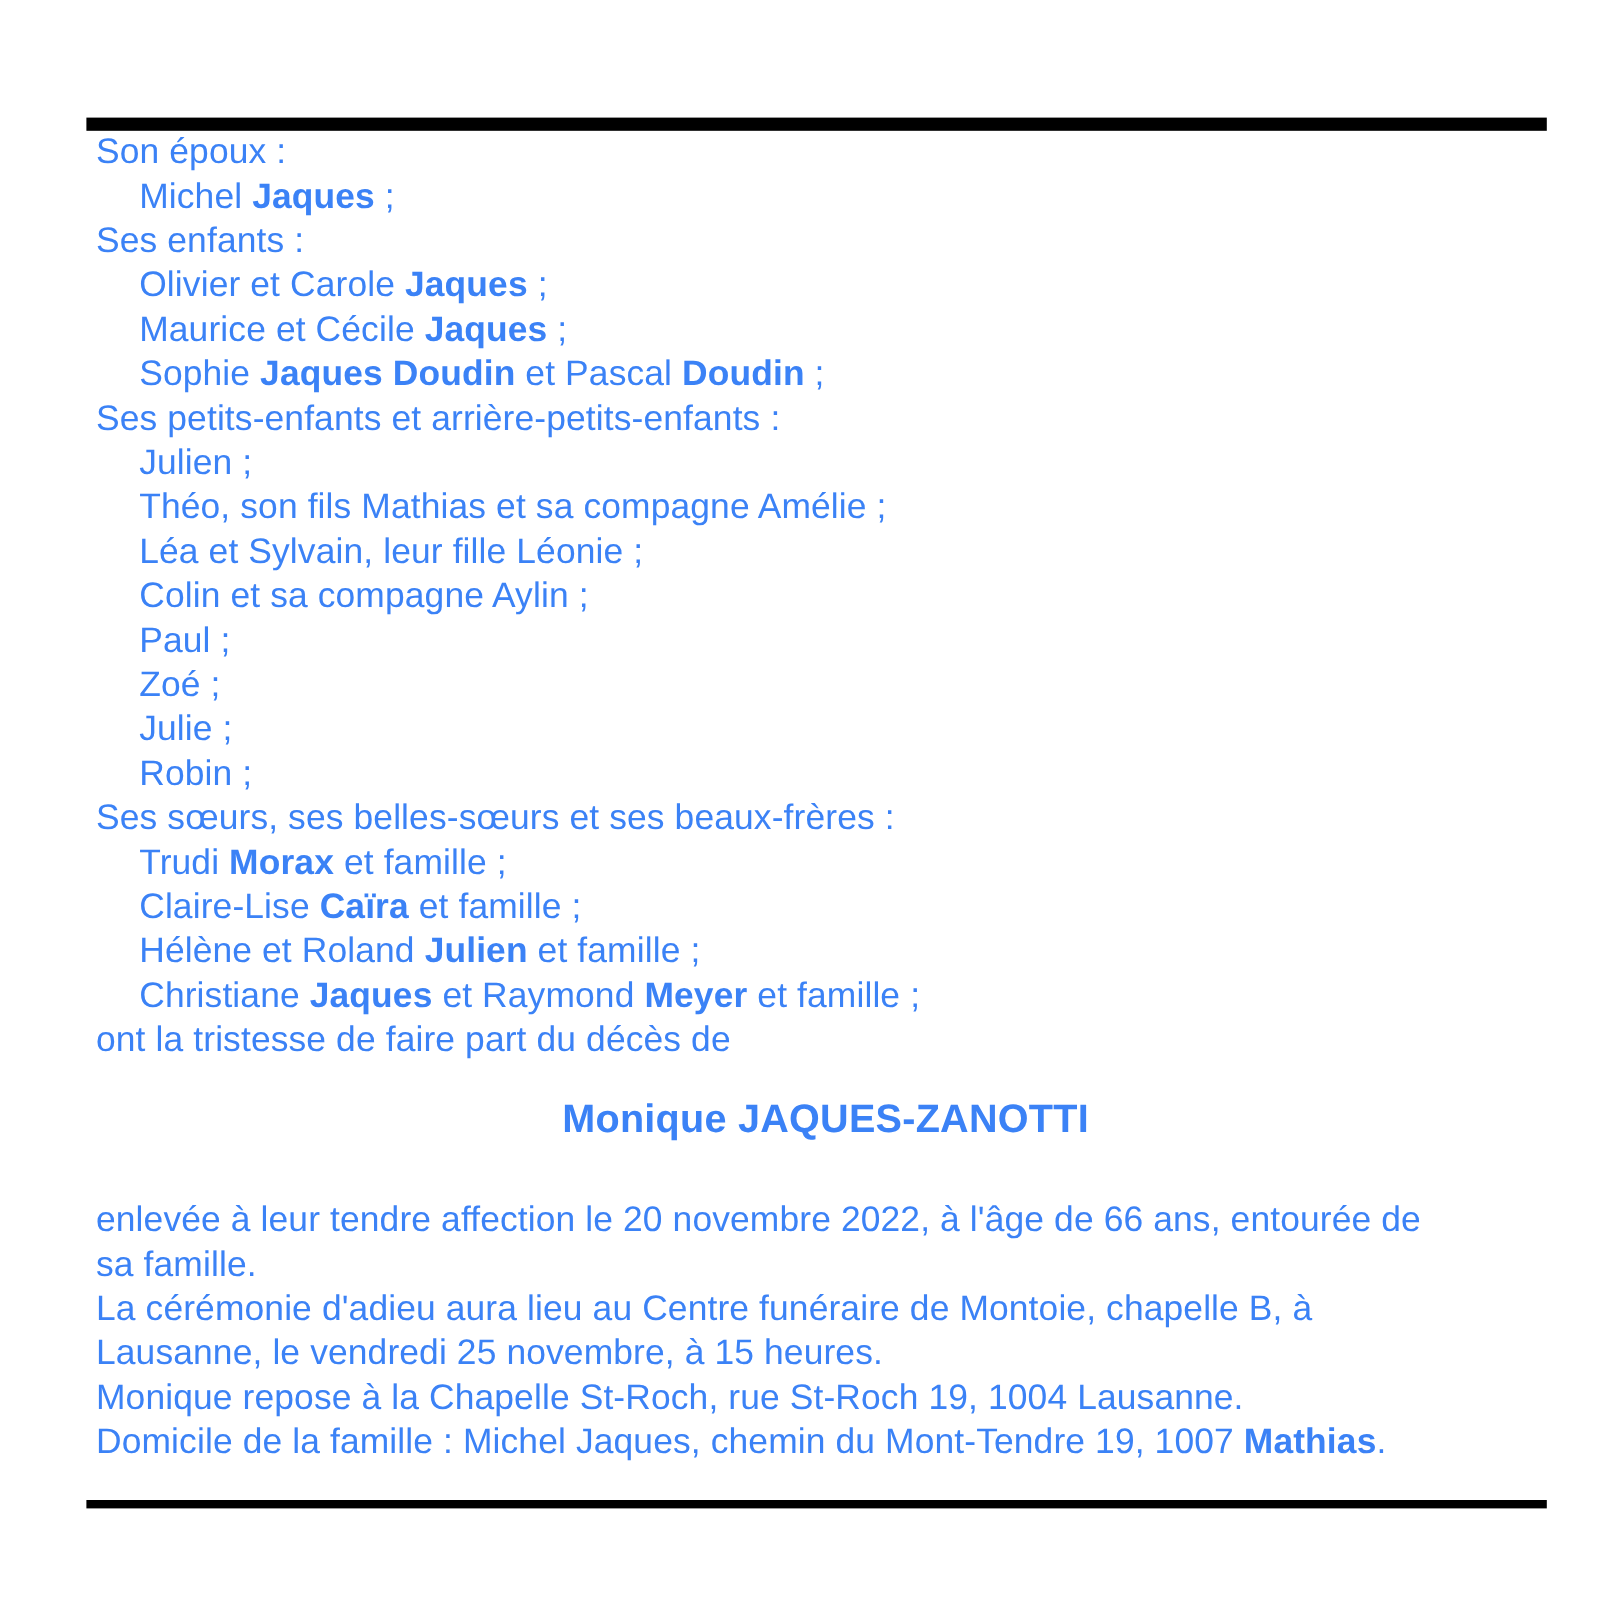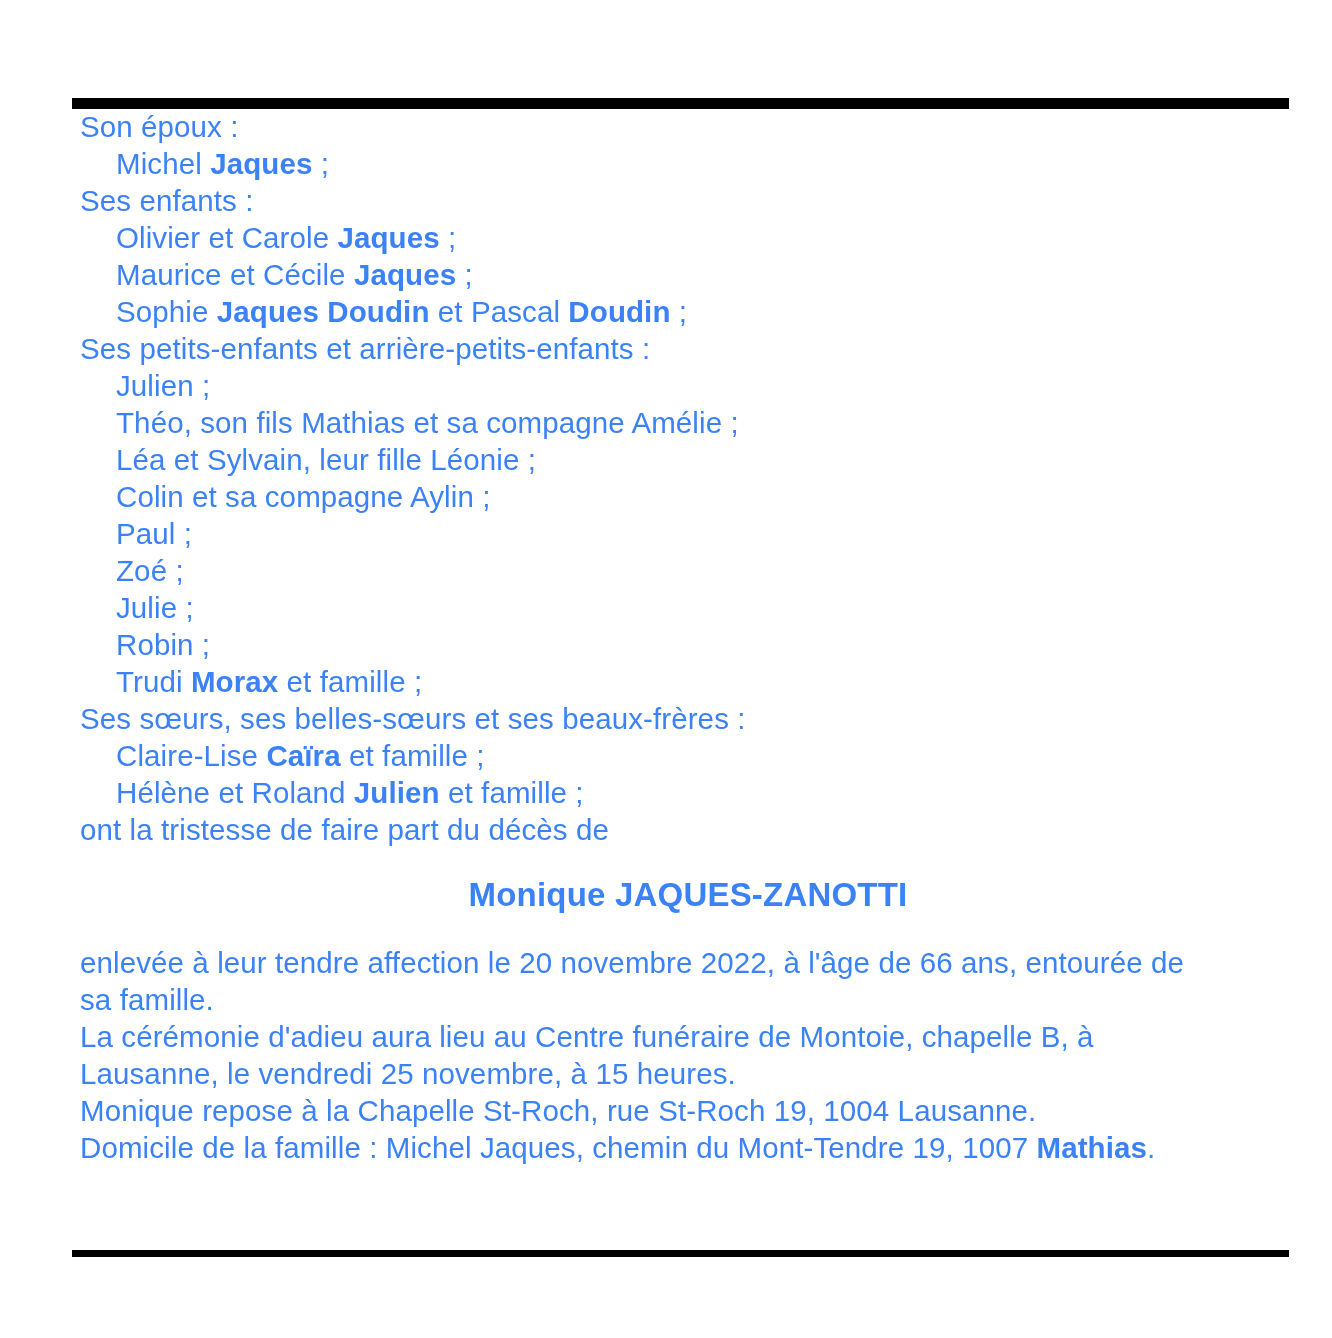--- a/index.html
+++ b/index.html
@@ -41,21 +41,21 @@
   }
   .seg.bold {
     font-weight: bold;
   }
   .deceased-title {
     text-align: center;
     font-weight: bold;
     font-size: 33px;
     line-height: 42px;
     margin-top: 26px;
-    margin-bottom: 28px;
+    margin-bottom: 45px;
     letter-spacing: 0.2px;
   }
 </style>
 </head>
 <body>
 
 <div class="page">
 
   <div class="rule rule-top"></div>
 
@@ -70,24 +70,25 @@
         <div class="line indent"><span class="seg">Sophie </span><span class="seg bold">Jaques Doudin</span><span class="seg"> et Pascal </span><span class="seg bold">Doudin</span><span class="seg"> ;</span></div>
         <div class="line"><span class="seg">Ses petits-enfants et arrière-petits-enfants :</span></div>
         <div class="line indent"><span class="seg">Julien ;</span></div>
         <div class="line indent"><span class="seg">Théo, son fils Mathias et sa compagne Amélie ;</span></div>
         <div class="line indent"><span class="seg">Léa et Sylvain, leur fille Léonie ;</span></div>
         <div class="line indent"><span class="seg">Colin et sa compagne Aylin ;</span></div>
         <div class="line indent"><span class="seg">Paul ;</span></div>
         <div class="line indent"><span class="seg">Zoé ;</span></div>
         <div class="line indent"><span class="seg">Julie ;</span></div>
         <div class="line indent"><span class="seg">Robin ;</span></div>
+        <div class="line"><span class="seg">Ses sœurs, ses belles-sœurs et ses beaux-frères :</span></div>
         <div class="line indent"><span class="seg">Trudi </span><span class="seg bold">Morax</span><span class="seg"> et famille ;</span></div>
-        <div class="line"><span class="seg">Ses sœurs, ses belles-sœurs et ses beaux-frères :</span></div>
         <div class="line indent"><span class="seg">Claire-Lise </span><span class="seg bold">Caïra</span><span class="seg"> et famille ;</span></div>
         <div class="line indent"><span class="seg">Hélène et Roland </span><span class="seg bold">Julien</span><span class="seg"> et famille ;</span></div>
+        <div class="line indent"><span class="seg">Christiane </span><span class="seg bold">Jaques</span><span class="seg"> et Raymond </span><span class="seg bold">Meyer</span><span class="seg"> et famille ;</span></div>
         <div class="line"><span class="seg">ont la tristesse de faire part du décès de</span></div>
       </div>
 
     <div class="deceased-title">Monique JAQUES-ZANOTTI</div>
 
     <div>
         <div class="line"><span class="seg">enlevée à leur tendre affection le 20 novembre 2022, à l'âge de 66 ans, entourée de</span></div>
         <div class="line"><span class="seg">sa famille.</span></div>
         <div class="line"><span class="seg">La cérémonie d'adieu aura lieu au Centre funéraire de Montoie, chapelle B, à</span></div>
         <div class="line"><span class="seg">Lausanne, le vendredi 25 novembre, à 15 heures.</span></div>

